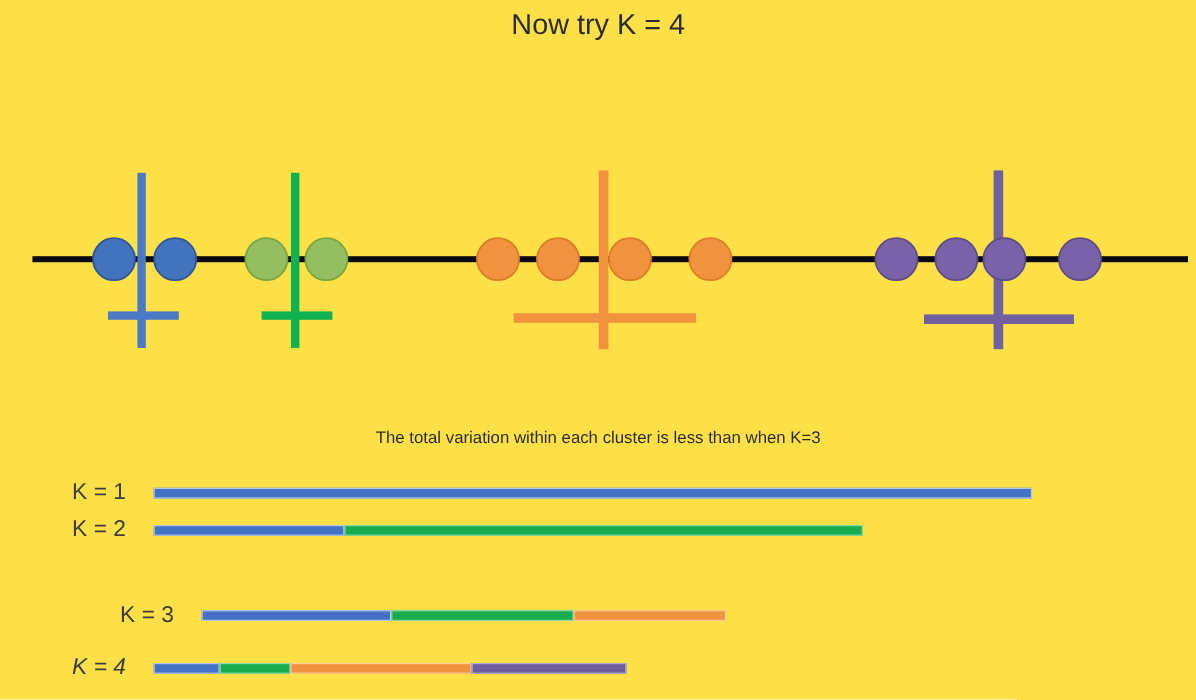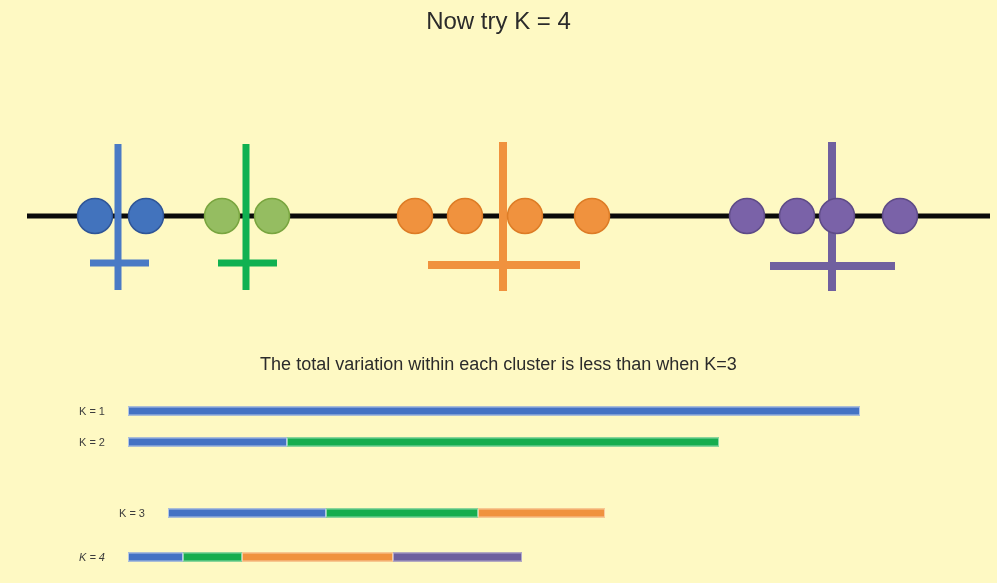--- a/index.html
+++ b/index.html
@@ -1,34 +1,34 @@
 <!DOCTYPE html>
 <html><head>
 <meta charset="utf-8">
 <style>
   * { margin:0; padding:0; box-sizing:border-box; }
   html,body { background:#ffffff; }
   body { font-family:"Liberation Sans", sans-serif; width:997px; }
-  .canvas { position:relative; width:997px; height:583px; background:#fef9c3; overflow:hidden; }
+  .canvas { position:relative; width:997px; height:583px; background:#fde047; overflow:hidden; }
 
   .title {
     position:absolute; top:6px; left:0; width:100%;
     text-align:center; font-size:24px; line-height:30px; color:#2b2b2b;
   }
   .subtitle {
     position:absolute; top:350px; left:0; width:100%;
-    text-align:center; font-size:18px; line-height:28px; color:#2b2b2b;
+    text-align:center; font-size:14px; line-height:28px; color:#2b2b2b;
   }
 
   #diagram-svg { position:absolute; left:0; top:0; display:block; }
 
   .bar-row { position:absolute; left:0; width:997px; height:22px; }
   .row-label {
     position:absolute; left:0; top:0; width:105px; height:22px;
-    text-align:right; font-size:11px; line-height:22px; color:#3d3d3d;
+    text-align:right; font-size:19px; line-height:22px; color:#3d3d3d;
   }
   .bars {
     position:absolute; left:128px; top:50%; transform:translateY(-50%);
     display:flex; align-items:center;
   }
   .seg { height:9px; border:1px solid transparent; }
 </style>
 </head>
 <body>
 

